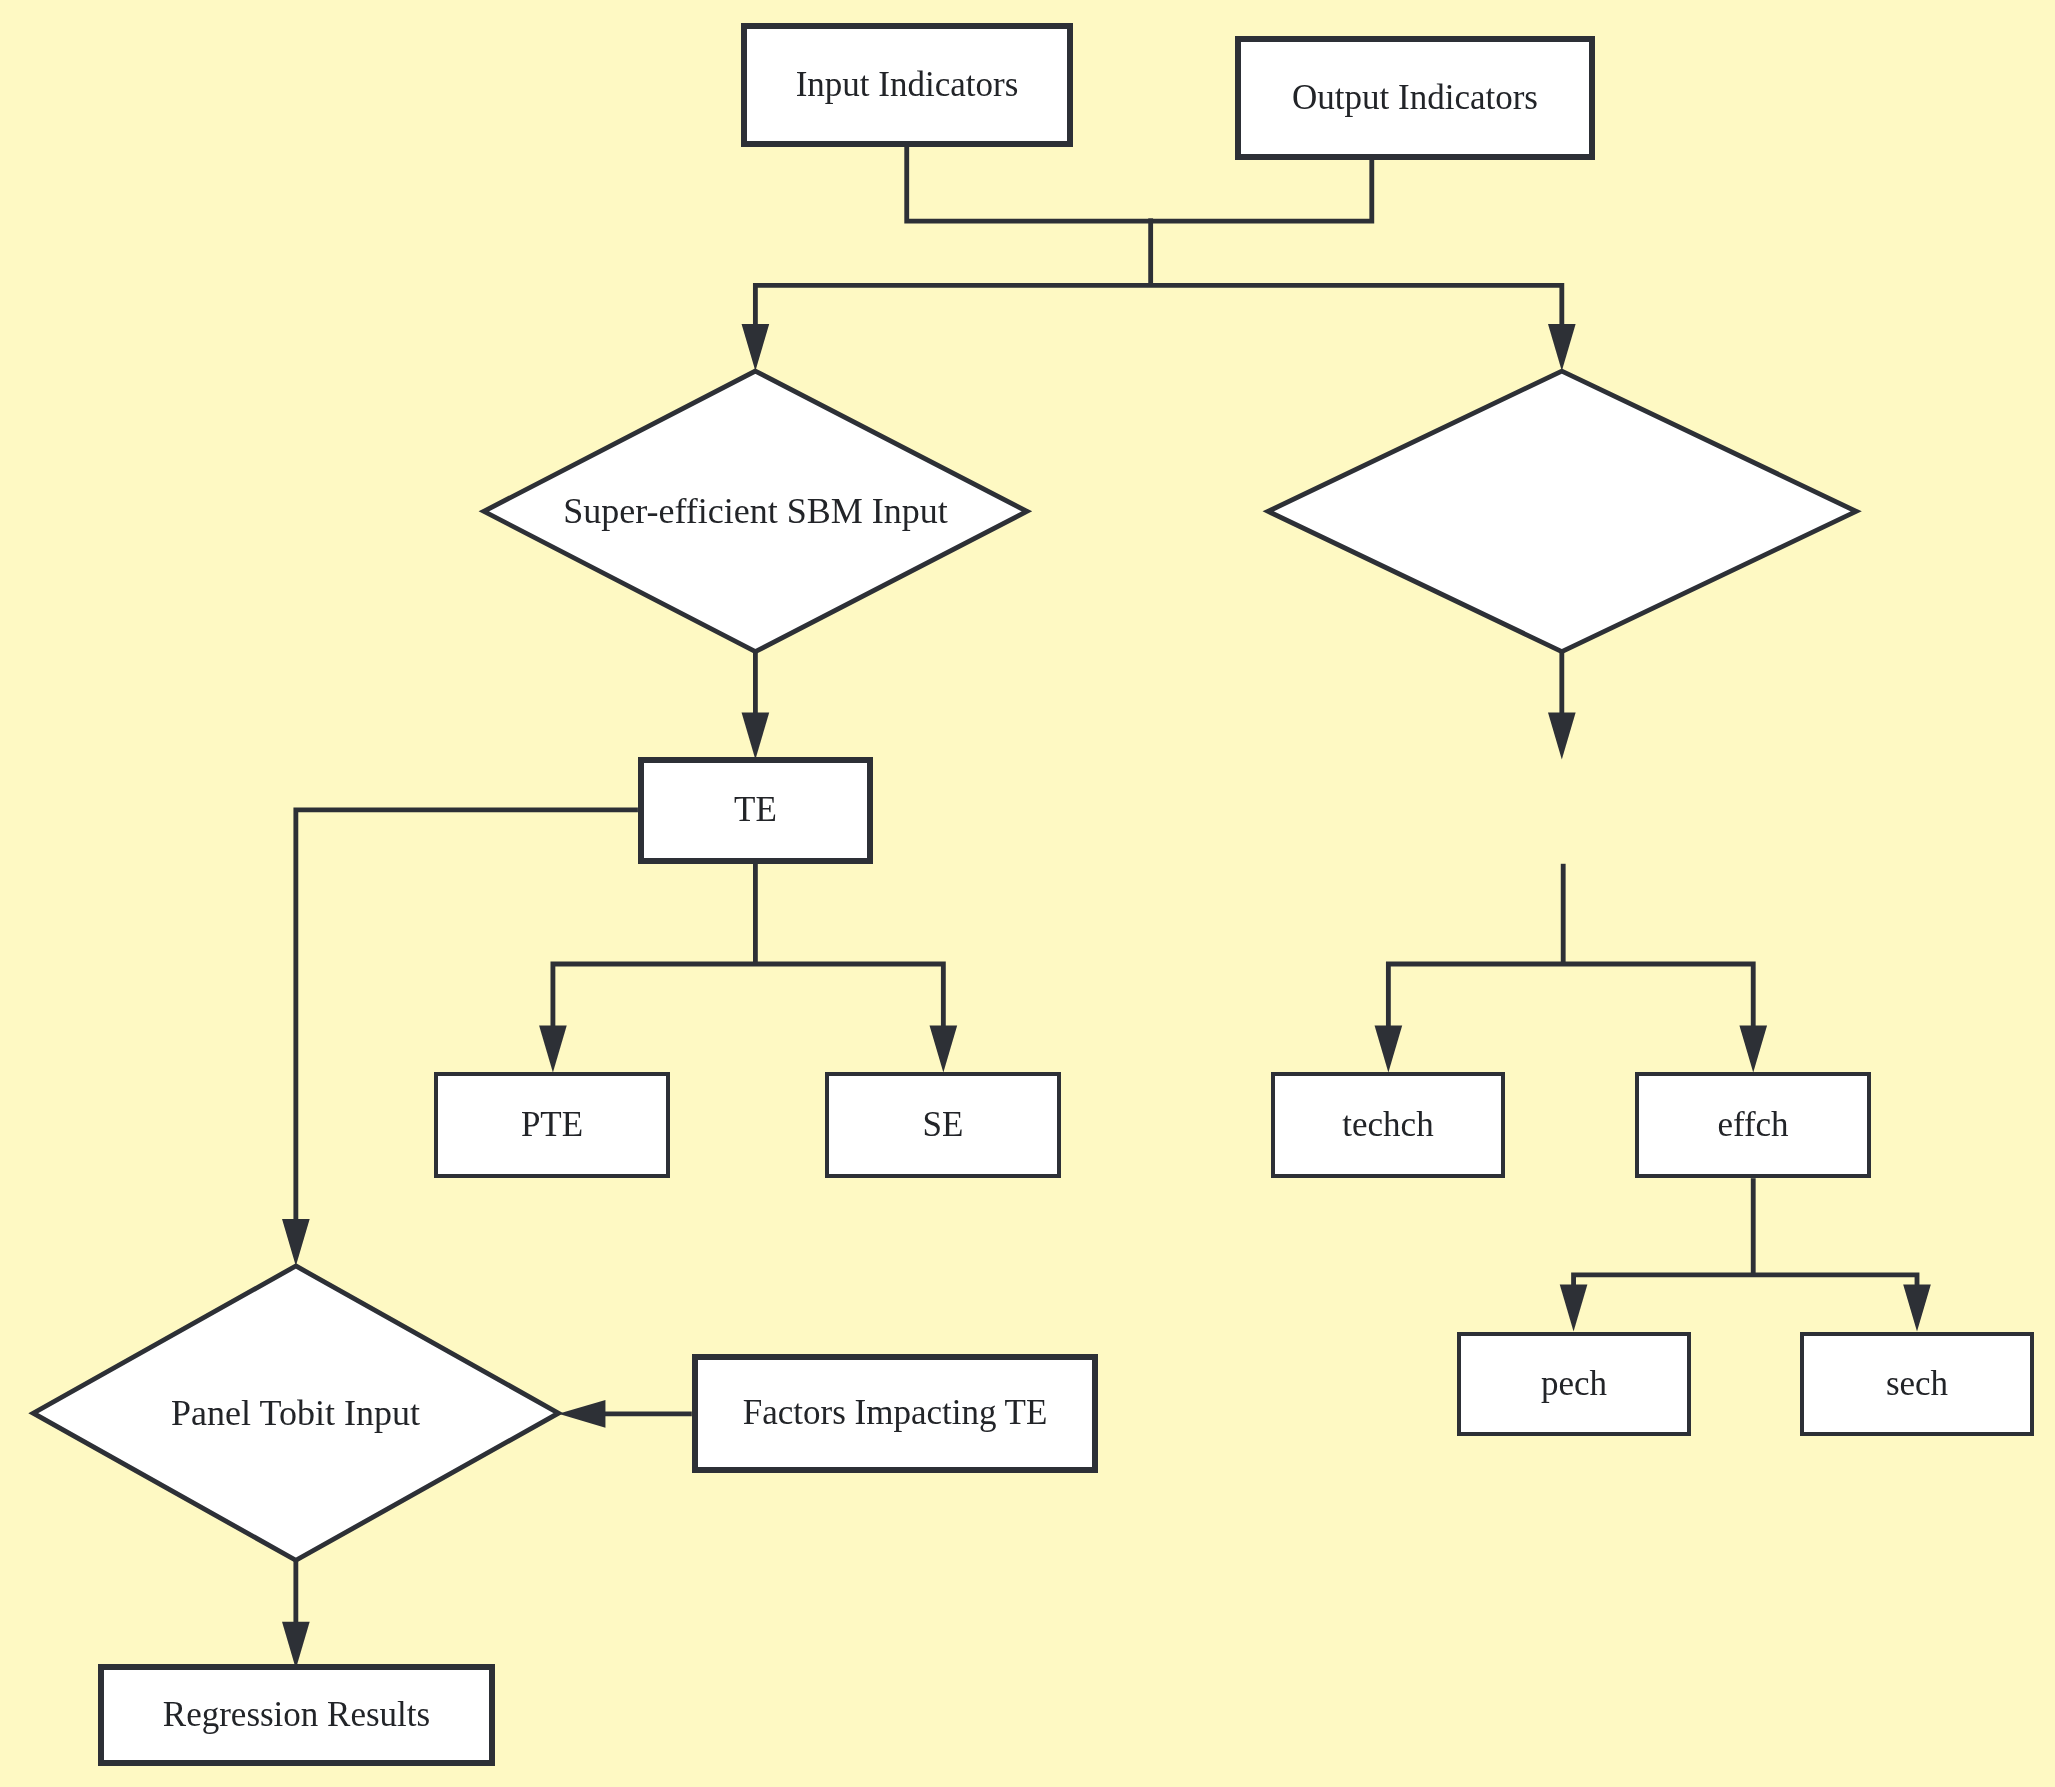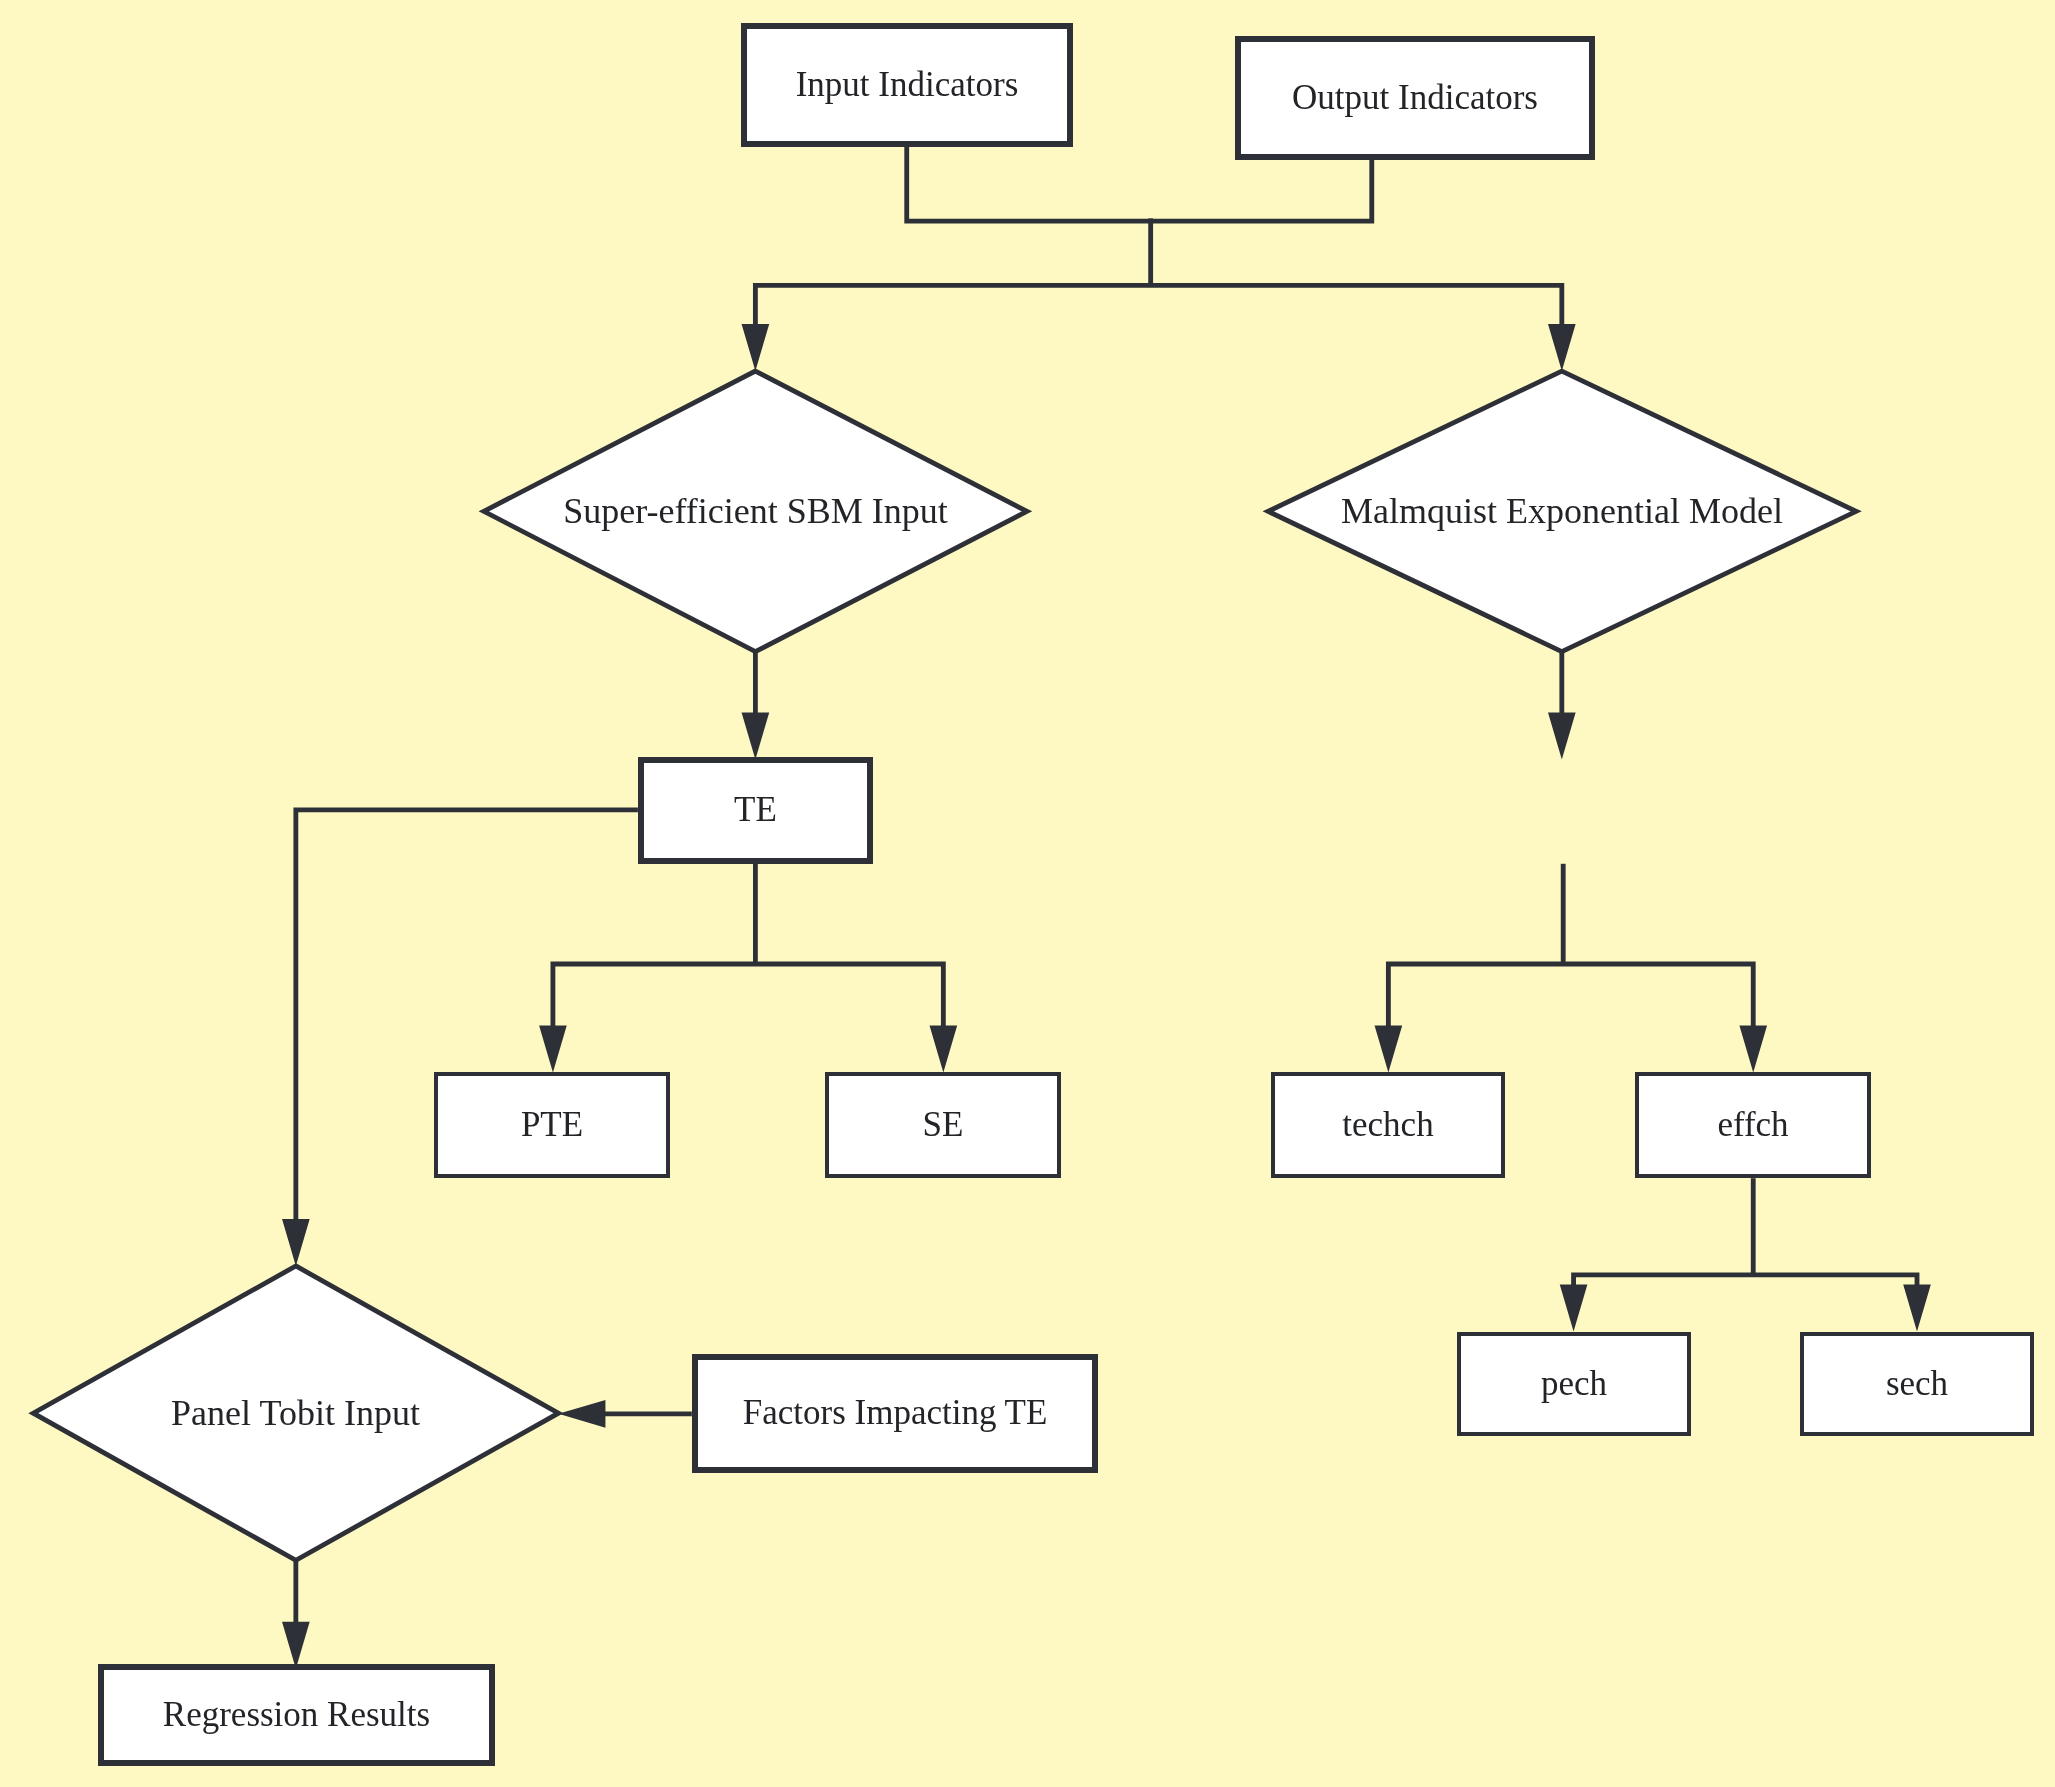--- a/index.html
+++ b/index.html
@@ -127,18 +127,17 @@
   <div class="node" style="left:692px; top:1354px; width:406px; height:119px;">
     <span>Factors Impacting TE</span>
   </div>
 
   <div class="node" style="left:98px; top:1664px; width:397px; height:102px;">
     <span>Regression Results</span>
   </div>
 
   <div class="diamond-label" style="left:484px; top:487px; width:543px;">Super-efficient SBM Input</div>
 
-  <div class="diamond-label" style="left:1268px; top:487px; width:588px;">Malmquist Exponential Model</div>
 
   <div class="diamond-label" style="left:33px; top:1389px; width:525px;">Panel Tobit Input</div>
 
 </div>
 
 
 </body></html>

